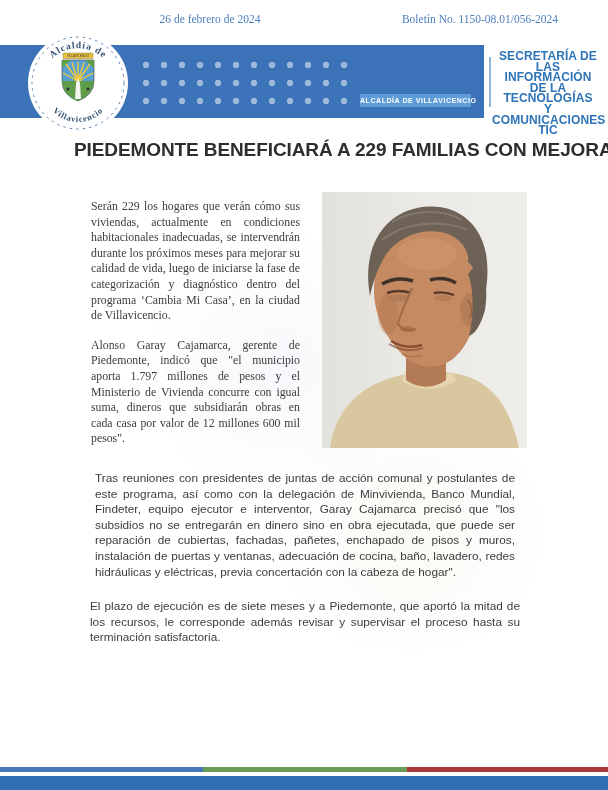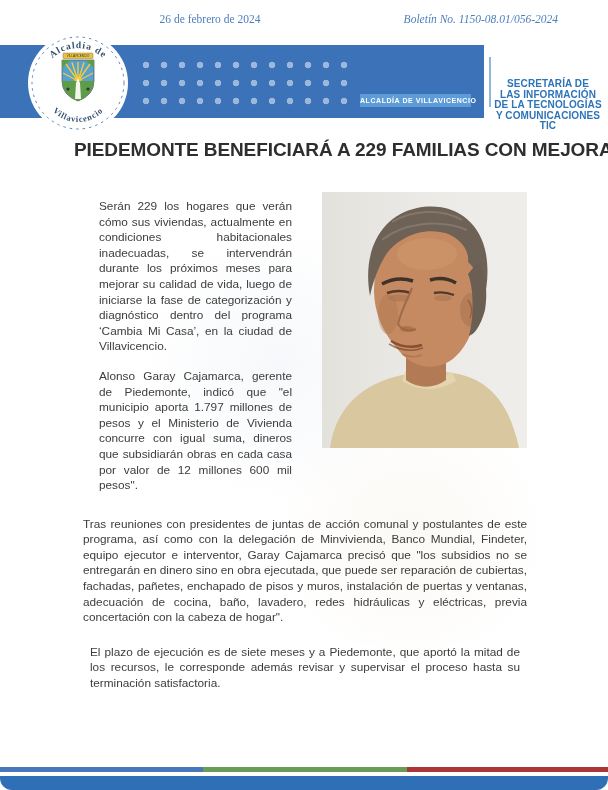--- a/index.html
+++ b/index.html
@@ -1,28 +1,28 @@
 <!DOCTYPE html>
 <html><head>
 <meta charset="utf-8">
 <style>
   html,body { margin:0; padding:0; background:#fff; }
   .page {
     position:relative; width:608px; height:790px; background:#ffffff;
-    font-family:"Liberation Sans", sans-serif; overflow:hidden;border-radius:12px;
+    font-family:"Liberation Sans", sans-serif; overflow:hidden;
   }
 
   
   .masthead-date {
     position:absolute; top:13px; left:115px; width:190px; text-align:center;
     font-family:"Liberation Serif", serif; font-size:11.5px; color:#4C7EBD; white-space:nowrap;
   }
   .masthead-no {
     position:absolute; top:13px; right:50px;
-    font-family:"Liberation Serif", serif; font-size:11.5px; color:#4C7EBD; white-space:nowrap;font-style:italic;
+    font-family:"Liberation Serif", serif; font-size:11.5px; color:#4C7EBD; white-space:nowrap;
   }
 
   
   .band { position:absolute; top:45px; left:0; width:484px; height:73px; background:#3C72B8; }
   .dots {
     position:absolute; top:56px; left:137px; width:216px; height:54px;
     background-image:radial-gradient(circle, rgba(235,241,250,.55) 3px, rgba(0,0,0,0) 3.6px);
     background-size:18px 18px;
   }
   .brand { position:absolute; top:54px; left:378px; color:#fff; }
@@ -31,44 +31,44 @@
   .brand-2 { font-size:21px; font-weight:500; line-height:18px; letter-spacing:.5px;
              transform:scaleX(.78); transform-origin:left top; white-space:nowrap; }
   .brand-chip {
     position:absolute; top:94px; left:360px; width:111px; height:13px; background:#5D9CD7;
     color:#fff; font-size:7px; font-weight:700; letter-spacing:.55px; text-align:center; line-height:13px;
     white-space:nowrap;
   }
   .divider { position:absolute; top:57px; left:489px; width:2px; height:50px; background:#8FB8DF; }
   .secretariat {
     position:absolute; top:51px; left:492px; width:112px; text-align:center;
-    color:#2E74B8; font-size:10px; font-weight:700; line-height:10.6px; letter-spacing:.1px;margin-top:28px;
+    color:#2E74B8; font-size:12px; font-weight:700; line-height:10.6px; letter-spacing:.1px;
   }
 
   
   .logo { position:absolute; top:33px; left:28px; width:100px; height:100px; }
 
   
   .title {
     position:absolute; top:141px; left:74px; width:460px; text-align:center;
     font-size:19px; font-weight:700; color:#2E2E2E; line-height:17px; letter-spacing:-0.1px;
   }
   .title div { white-space:nowrap; }
 
   
   .body {
     position:absolute; top:199px; left:83px; width:444px;
     color:#3C3C3C; font-size:11.8px; line-height:15.6px; text-align:justify;
   }
   .row { display:flex; }
   .col-left { width:225px; }
-  .col-left p { margin:0 16px 14px; }
+  .col-left p { margin:0 8px 14px;font-family:Liberation Serif, serif; }
   .col-left p:last-child { margin-bottom:0; }
   .photo { width:205px; height:256px; margin-left:14px; margin-top:-7px; flex:none; }
-  .p-full-1 { margin:23px 0 0; }
+  .p-full-1 { margin:23px 12px 0; }
   .p-full-2 { margin:19px 7px 0; }
 
   
   .wm1 { position:absolute; top:225px; left:140px; width:280px; height:280px; border-radius:50%;
          background:radial-gradient(circle, rgba(90,130,180,.055), rgba(90,130,180,0) 70%); }
   .wm2 { position:absolute; top:420px; left:250px; width:320px; height:230px; border-radius:50%;
          background:radial-gradient(circle, rgba(200,170,110,.07), rgba(200,170,110,0) 70%); }
 
   
   .footer-stripe { position:absolute; top:767px; left:0; width:608px; height:5px; display:flex; }

